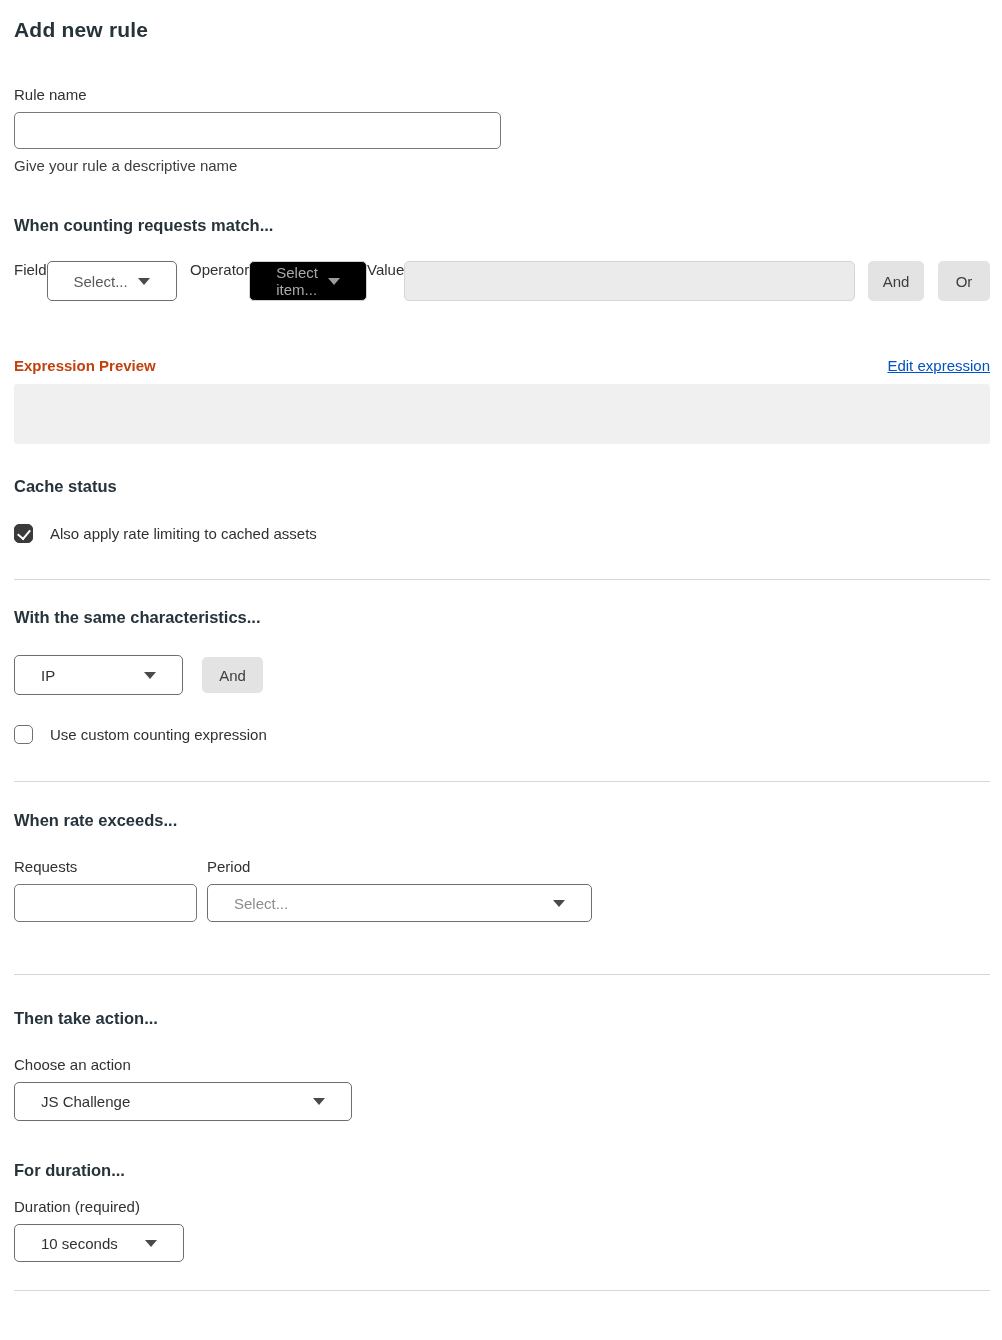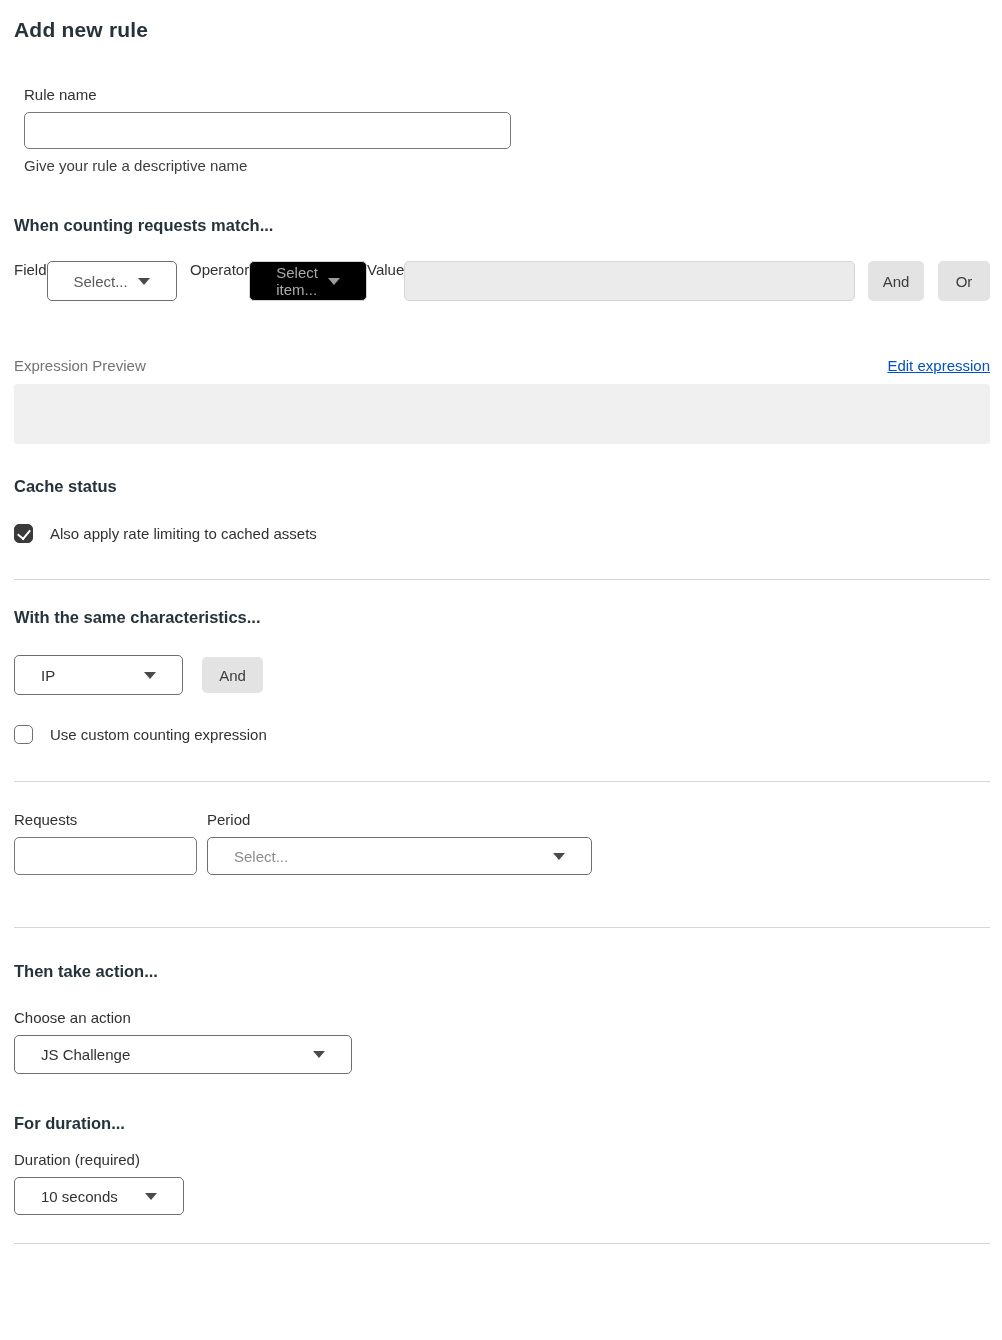--- a/index.html
+++ b/index.html
@@ -118,21 +118,21 @@
   .and-btn { height: 40px; width: 56px; margin-right: 14px; padding: 0; }
   .or-btn { height: 40px; width: 52px; padding: 8px; }
 
   .expr-row {
     display: flex;
     justify-content: space-between;
     align-items: flex-end;
     margin-top: 56px;
     margin-bottom: 10px;
   }
-  .expr-label { font-size: 15px; color: #737373; }
+  .expr-label { font-size: 15px; color: #c2410c; font-weight: bold; }
   .link {
     font-size: 15px;
     color: #0051c3;
     text-decoration: underline;
     cursor: pointer;
   }
   .expr-box {
     width: 100%;
     height: 60px;
     background: #f0f0f0;
@@ -178,21 +178,21 @@
     margin: 0;
   }
 </style>
 </head>
 <body>
 
 <div class="page">
 
   <h1 class="page-title">Add new rule</h1>
 
-  <div style="margin-bottom:42px;margin-left:10px;">
+  <div style="margin-bottom:42px;">
     <label class="field-label">Rule name</label>
     <input class="text-input" style="width: 487px;" type="text" value="">
     <div class="help-text">Give your rule a descriptive name</div>
   </div>
 
   <div>
     <h2 class="section-heading" style="margin-bottom:0;">When counting requests match...</h2>
 
     <div class="match-row">
       <div class="match-col col-field">
@@ -245,20 +245,21 @@
     </div>
     <div class="check-row">
       <span class="checkbox unchecked"></span>
       <span>Use custom counting expression</span>
     </div>
   </div>
 
   <hr class="divider" style="margin-top:37px;">
 
   <div style="margin-top:29px;">
+    <h2 class="section-heading">When rate exceeds...</h2>
     <div style="display:flex; gap:10px;">
       <div style="width:183px;">
         <label class="field-label">Requests</label>
         <input class="text-input" style="height: 38px;" type="text" value="">
       </div>
       <div style="width:385px;">
         <label class="field-label">Period</label>
         <div class="select" style="height:38px;">
           <span class="sel-text placeholder-light">Select...</span>
           <span class="caret"></span>

